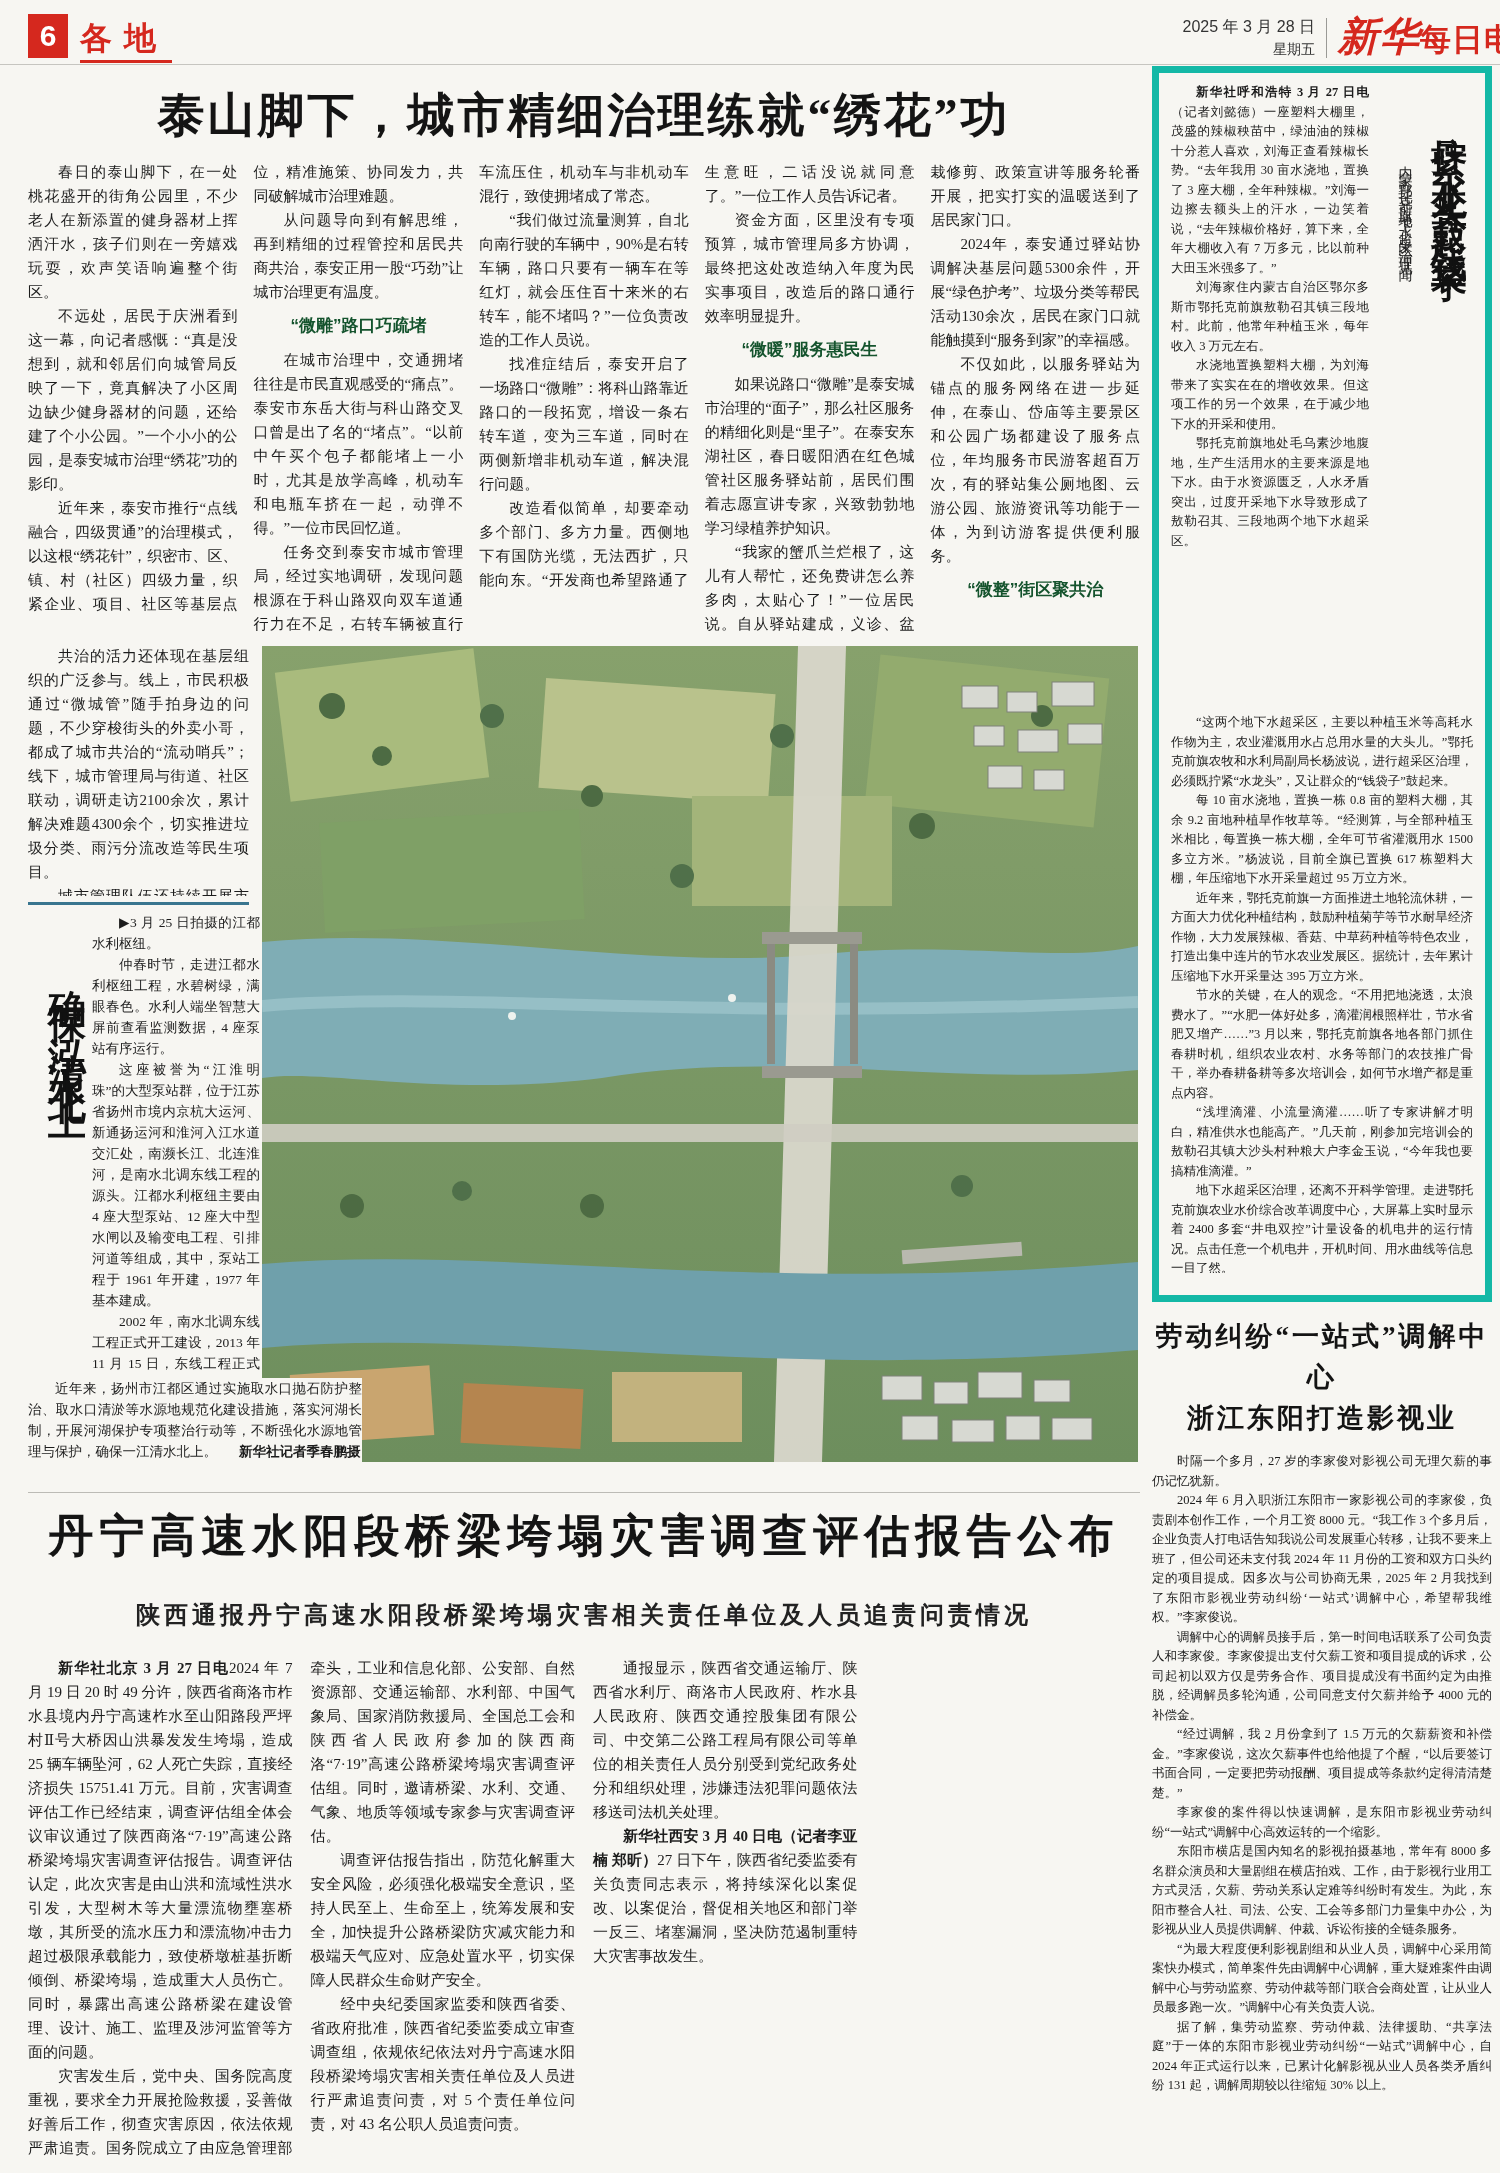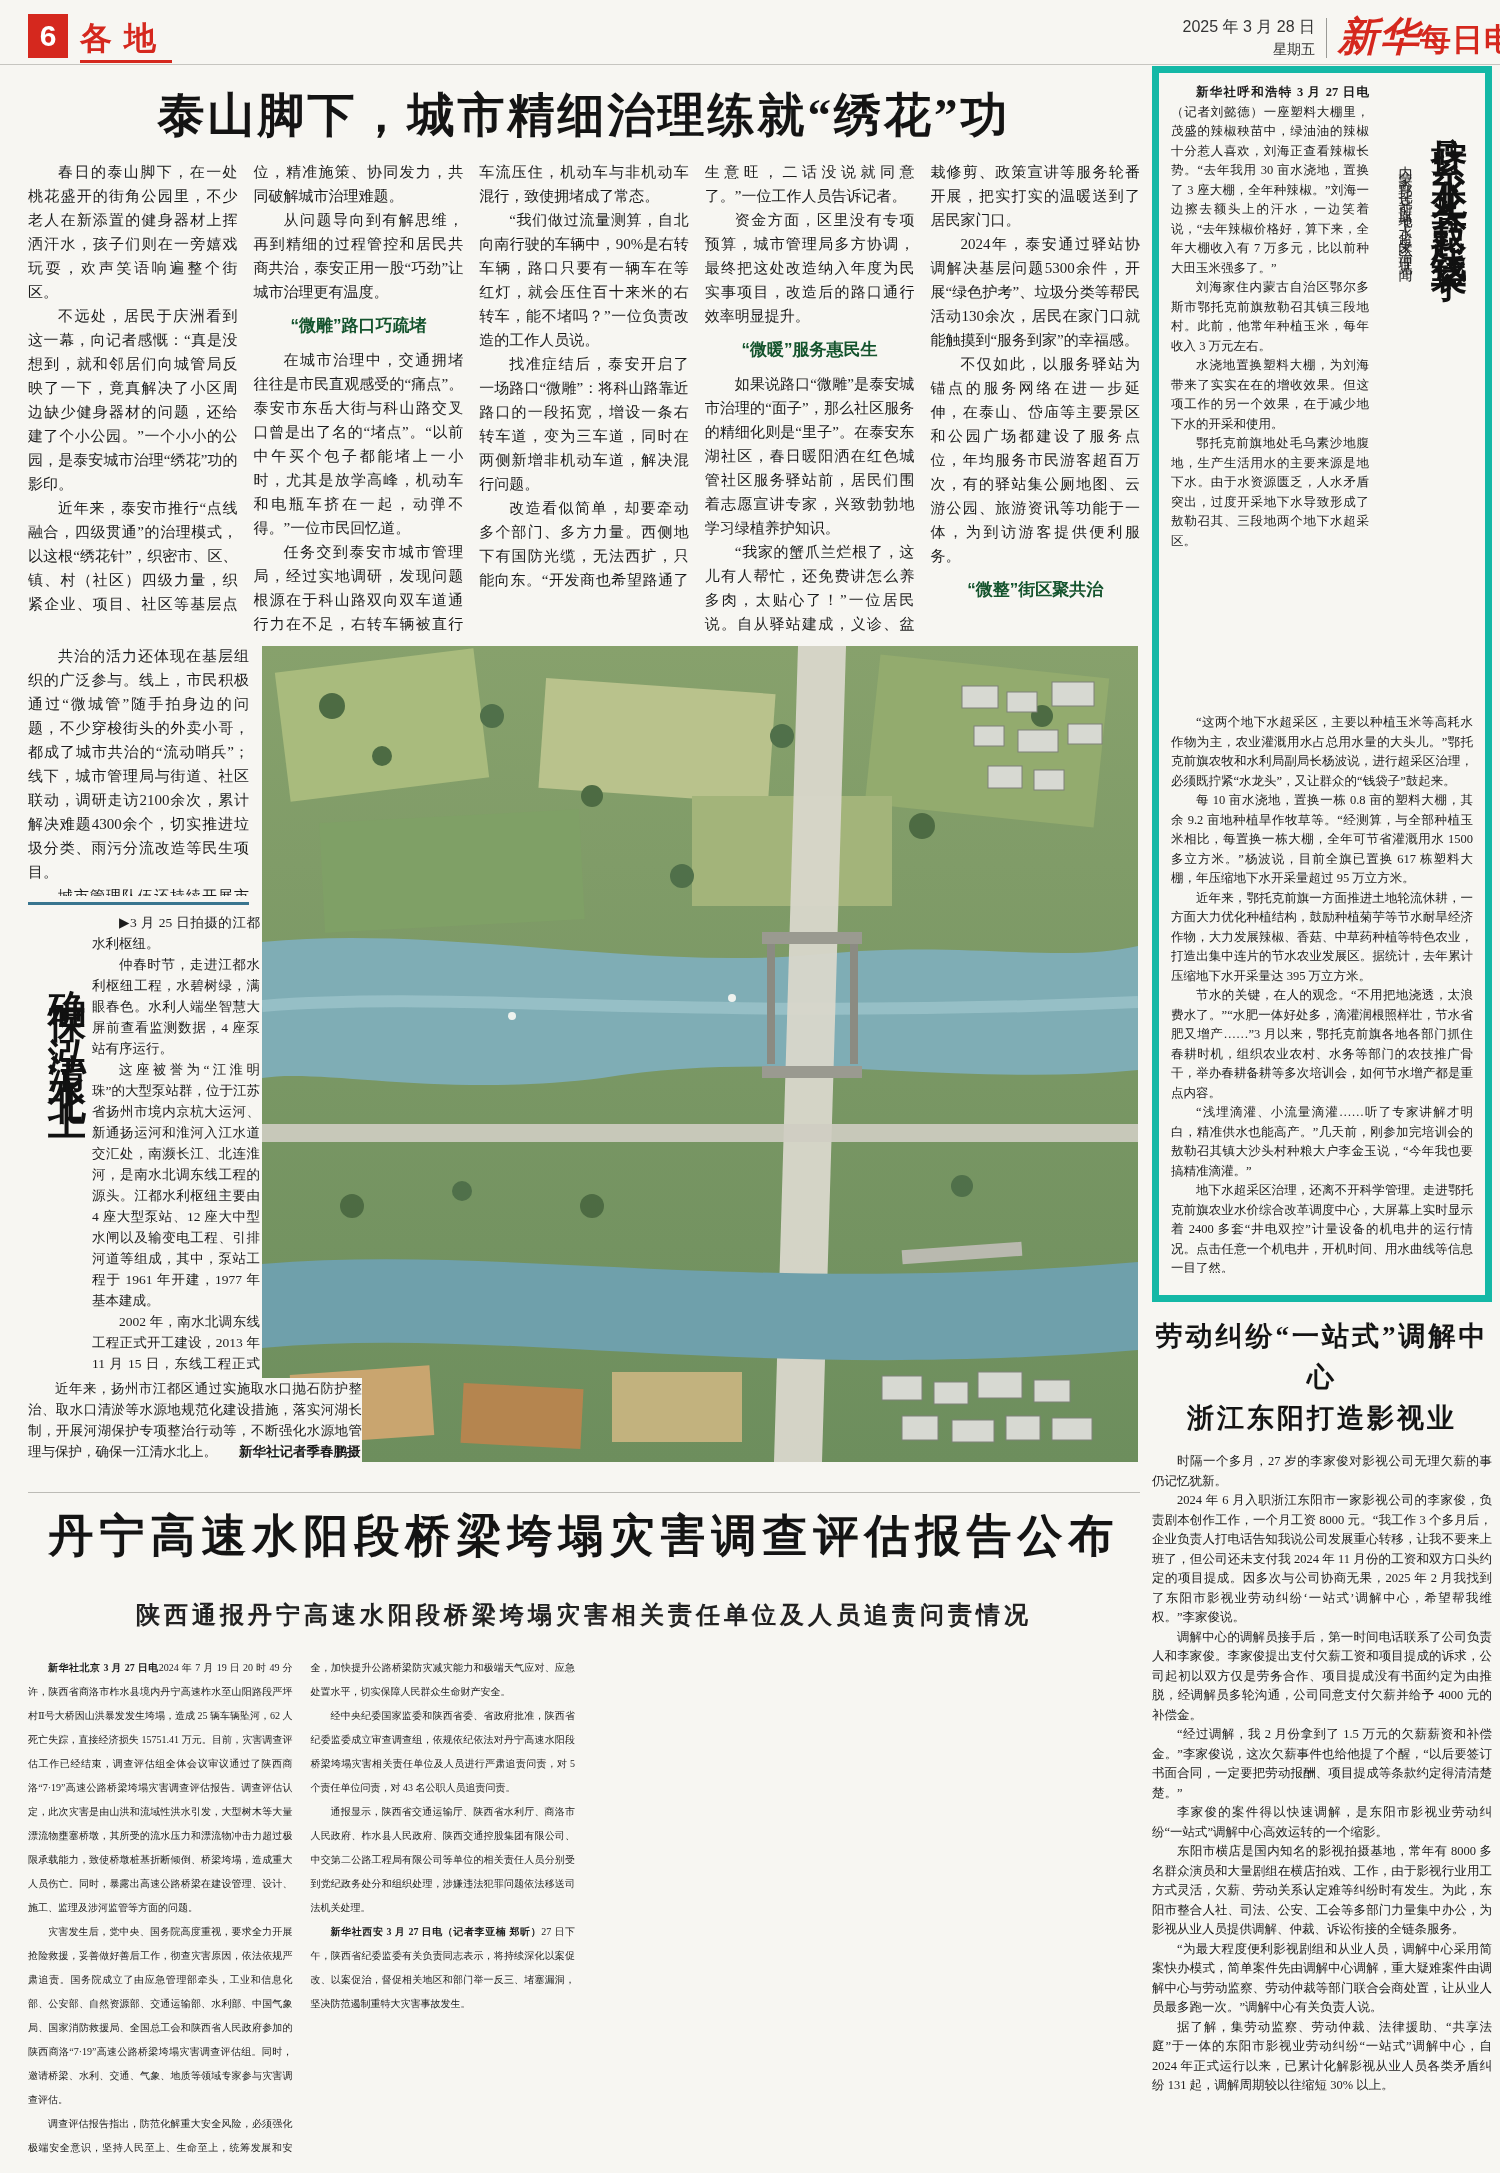--- a/index.html
+++ b/index.html
@@ -53,21 +53,21 @@
     font-size:13.5px; line-height:21px; z-index:3; overflow:hidden; }
 
   
   .mid-rule { left:28px; top:1492px; width:1112px; height:1px; background:#bcbbb6; }
   .b-headline { left:28px; top:1506px; width:1112px; text-align:center;
     font-weight:900; font-size:45px; letter-spacing:6px; color:#141414; }
   .b-subhead { left:28px; top:1598px; width:1112px; text-align:center;
     font:700 24px/34px "Liberation Sans",sans-serif; letter-spacing:4px; color:#222; }
   .b-body { left:28px; top:1656px; width:1112px; height:504px;
     column-count:4; column-gap:18px; column-fill:auto; overflow:hidden;
-    font-size:10px; line-height:24px; }
+    font-size:15px; line-height:24px; }
 
   
   .redbox { left:1152px; top:66px; width:340px; height:1236px;
     border:7px solid #14b8a6; padding:10px 12px; background:#f7f6f2; }
   .rb-top { display:flex; height:630px; overflow:hidden; }
   .rb-narrow { width:198px; font-size:12.5px; line-height:19.5px; }
   .rb-headarea { flex:1; writing-mode:vertical-rl; text-orientation:upright;
     padding-top:26px; display:block; }
   .rb-vh { font-weight:900; font-size:36px; letter-spacing:11px; color:#111;
     margin-left:10px; }
@@ -211,21 +211,21 @@
 
   <div class="abs mid-rule"></div>
   <h1 class="abs b-headline">丹宁高速水阳段桥梁垮塌灾害调查评估报告公布</h1>
   <h2 class="abs b-subhead">陕西通报丹宁高速水阳段桥梁垮塌灾害相关责任单位及人员追责问责情况</h2>
   <div class="abs b-body">
       <p class="para"><b>新华社北京 3 月 27 日电</b>2024 年 7 月 19 日 20 时 49 分许，陕西省商洛市柞水县境内丹宁高速柞水至山阳路段严坪村Ⅱ号大桥因山洪暴发发生垮塌，造成 25 辆车辆坠河，62 人死亡失踪，直接经济损失 15751.41 万元。目前，灾害调查评估工作已经结束，调查评估组全体会议审议通过了陕西商洛“7·19”高速公路桥梁垮塌灾害调查评估报告。调查评估认定，此次灾害是由山洪和流域性洪水引发，大型树木等大量漂流物壅塞桥墩，其所受的流水压力和漂流物冲击力超过极限承载能力，致使桥墩桩基折断倾倒、桥梁垮塌，造成重大人员伤亡。同时，暴露出高速公路桥梁在建设管理、设计、施工、监理及涉河监管等方面的问题。</p>
       <p class="para">灾害发生后，党中央、国务院高度重视，要求全力开展抢险救援，妥善做好善后工作，彻查灾害原因，依法依规严肃追责。国务院成立了由应急管理部牵头，工业和信息化部、公安部、自然资源部、交通运输部、水利部、中国气象局、国家消防救援局、全国总工会和陕西省人民政府参加的陕西商洛“7·19”高速公路桥梁垮塌灾害调查评估组。同时，邀请桥梁、水利、交通、气象、地质等领域专家参与灾害调查评估。</p>
       <p class="para">调查评估报告指出，防范化解重大安全风险，必须强化极端安全意识，坚持人民至上、生命至上，统筹发展和安全，加快提升公路桥梁防灾减灾能力和极端天气应对、应急处置水平，切实保障人民群众生命财产安全。</p>
       <p class="para">经中央纪委国家监委和陕西省委、省政府批准，陕西省纪委监委成立审查调查组，依规依纪依法对丹宁高速水阳段桥梁垮塌灾害相关责任单位及人员进行严肃追责问责，对 5 个责任单位问责，对 43 名公职人员追责问责。</p>
       <p class="para">通报显示，陕西省交通运输厅、陕西省水利厅、商洛市人民政府、柞水县人民政府、陕西交通控股集团有限公司、中交第二公路工程局有限公司等单位的相关责任人员分别受到党纪政务处分和组织处理，涉嫌违法犯罪问题依法移送司法机关处理。</p>
-      <p class="para"><b>新华社西安 3 月 27 日电（记者李亚楠 郑昕）</b>27 日下午，陕西省纪委监委有关负责同志表示，将持续深化以案促改、以案促治，督促相关地区和部门举一反三、堵塞漏洞，坚决防范遏制重特大灾害事故发生。</p>
+      <p class="para"><b>新华社西安 3 月 40 日电（记者李亚楠 郑昕）</b>27 日下午，陕西省纪委监委有关负责同志表示，将持续深化以案促改、以案促治，督促相关地区和部门举一反三、堵塞漏洞，坚决防范遏制重特大灾害事故发生。</p>
     </div>
 
   <div class="abs redbox">
     <div class="rb-top">
       <div class="rb-narrow">
           <p class="para"><b>新华社呼和浩特 3 月 27 日电</b>（记者刘懿德）一座塑料大棚里，茂盛的辣椒秧苗中，绿油油的辣椒十分惹人喜欢，刘海正查看辣椒长势。“去年我用 30 亩水浇地，置换了 3 座大棚，全年种辣椒。”刘海一边擦去额头上的汗水，一边笑着说，“去年辣椒价格好，算下来，全年大棚收入有 7 万多元，比以前种大田玉米强多了。”</p>
           <p class="para">刘海家住内蒙古自治区鄂尔多斯市鄂托克前旗敖勒召其镇三段地村。此前，他常年种植玉米，每年收入 3 万元左右。</p>
           <p class="para">水浇地置换塑料大棚，为刘海带来了实实在在的增收效果。但这项工作的另一个效果，在于减少地下水的开采和使用。</p>
           <p class="para">鄂托克前旗地处毛乌素沙地腹地，生产生活用水的主要来源是地下水。由于水资源匮乏，人水矛盾突出，过度开采地下水导致形成了敖勒召其、三段地两个地下水超采区。</p>
         </div>

